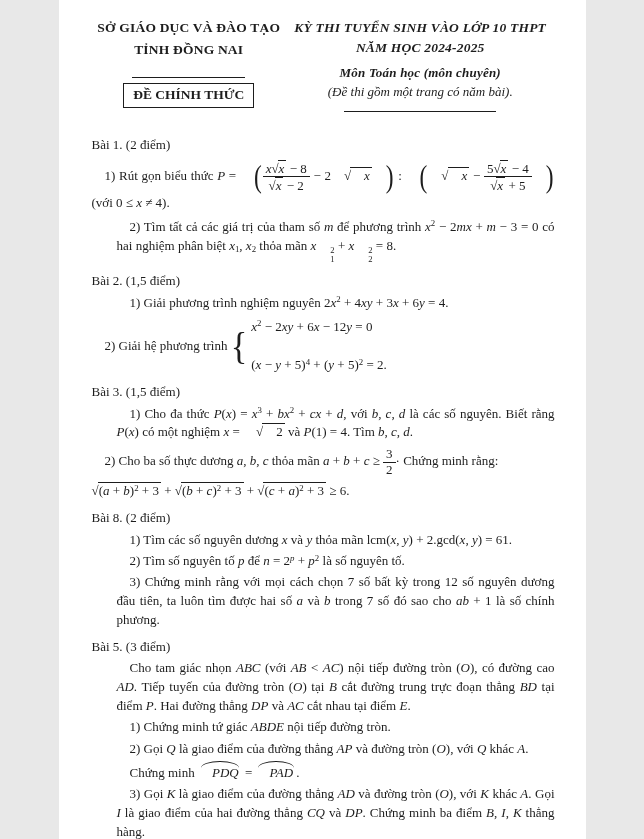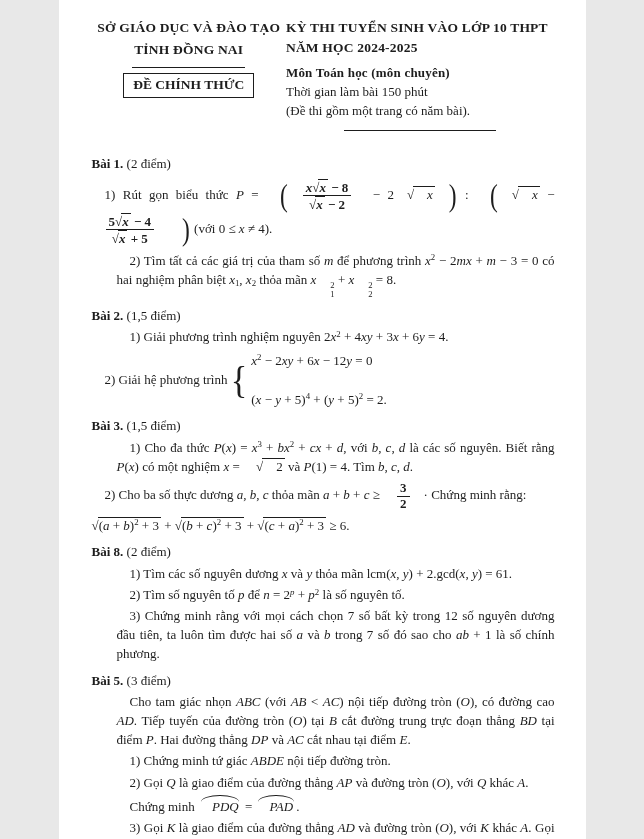--- a/index.html
+++ b/index.html
@@ -6,44 +6,44 @@
   .page{
     width:527px;height:839px;box-sizing:border-box;
     margin:0 auto;background:#ffffff;color:#1d1d1d;
     padding:18px 31px 16px 33px;overflow:hidden;
     font-family:"Liberation Serif","DejaVu Serif",serif;
     font-size:13px;line-height:1.45;
   }
   
   .header{display:flex;align-items:flex-start;}
   .h-left{width:42%;text-align:center;}
-  .h-right{width:58%;}
+  .h-right{width:58%;text-align:center;font-style:italic;}
   .h-bold{font-weight:bold;font-size:13.5px;letter-spacing:.2px;}
-  .h-underline{display:inline-block;border-bottom:1.3px solid #1d1d1d;padding:0 2px 8px;margin-top:2px;}
+  .h-underline{display:inline-block;border-bottom:1.3px solid #1d1d1d;padding:0 2px 18px;margin-top:2px;}
   .h-left .h-boxwrap{margin-top:5px;}
   .h-box{display:inline-block;border:1.4px solid #1d1d1d;padding:1px 9px 2px;font-weight:bold;font-size:13.5px;}
   .h-subject{margin-top:7px;font-size:13px;}
   .h-plain{font-size:13px;}
   .h-rule{width:152px;border-top:1.2px solid #1d1d1d;margin:9px auto 0;}
   
   .exam-body{margin-top:24px;}
   .para{margin:2.5px 0;text-align:justify;}
   .heading{margin-top:8px;text-align:left;}
   .indent{text-indent:13px;margin-left:25px;}
   .center{text-align:left;text-indent:0;margin:4px 0;}
   .formula-line{margin:5px 0;}
-  .bd{font-weight:bold;}
+  .bd{font-weight:normal;}
   .it,.mi{font-style:italic;}
   
   .sup{font-size:68%;position:relative;top:-.5em;line-height:0;}
   .sub{font-size:68%;position:relative;top:.28em;line-height:0;}
   .sup.mi,.sub.mi{font-style:italic;}
   .ss{display:inline-flex;flex-direction:column;font-size:66%;line-height:1.05;vertical-align:-0.45em;margin-left:1px;}
   .ss span{display:block;}
-  .frac{display:inline-block;vertical-align:middle;text-align:center;line-height:1.12;margin:0 14px;text-indent:0;font-weight:bold;}
+  .frac{display:inline-block;vertical-align:middle;text-align:center;line-height:1.12;margin:0 0;text-indent:0;}
   .frac .num{display:block;padding:0 3px;}
   .frac .den{display:block;border-top:1.1px solid currentColor;padding:0 3px;}
   .sqrt{white-space:nowrap;}
   .sqrt .rad{display:inline-block;}
   .sqrt .vinc{display:inline-block;border-top:1.2px solid currentColor;padding:0 2px 0 1px;margin-left:-1px;line-height:1.2;}
   .big{display:inline-block;font-size:180%;line-height:1;vertical-align:middle;transform:scaleY(1.35);transform-origin:center;font-weight:300;margin:0 1px;}
   .cases{display:inline-flex;align-items:center;vertical-align:middle;text-indent:0;}
   .cases .brace{font-size:265%;line-height:1;margin-right:4px;transform:scaleY(1.12);font-weight:300;}
   .cases .col{display:flex;flex-direction:column;gap:20px;text-align:left;}
   .hat{font-style:italic;display:inline-block;position:relative;padding:3px 3px 0 1px;}
@@ -61,21 +61,20 @@
         <span class="h-bold h-underline">TỈNH ĐỒNG NAI</span>
       </div>
       <div class="h-boxwrap">
         <span class="h-box">ĐỀ CHÍNH THỨC</span>
       </div>
     </div>
     <div class="h-right">
       <div class="h-bold">KỲ THI TUYỂN SINH VÀO LỚP 10 THPT</div>
       <div class="h-bold">NĂM HỌC 2024-2025</div>
       <div class="h-bold h-subject">Môn Toán học (môn chuyên)</div>
-      <div class="h-plain">Thời gian làm bài 150 phút</div>
       <div class="h-plain">(Đề thi gồm một trang có năm bài).</div>
       <div class="h-rule"></div>
     </div>
   </div>
   <div class="exam-body">
       <div class="para heading"><span class="bd">Bài 1.</span> (2 điểm)</div>
       <div class="para indent formula-line">1) Rút gọn biểu thức <span class="mi">P</span> = <span class="big">(</span><span class="frac"><span class="num"><span class="mi">x</span><span class="sqrt"><span class="rad">√</span><span class="vinc"><span class="mi">x</span></span></span> − 8</span><span class="den"><span class="sqrt"><span class="rad">√</span><span class="vinc"><span class="mi">x</span></span></span> − 2</span></span> − 2<span class="sqrt"><span class="rad">√</span><span class="vinc"><span class="mi">x</span></span></span><span class="big">)</span> : <span class="big">(</span><span class="sqrt"><span class="rad">√</span><span class="vinc"><span class="mi">x</span></span></span> − <span class="frac"><span class="num">5<span class="sqrt"><span class="rad">√</span><span class="vinc"><span class="mi">x</span></span></span> − 4</span><span class="den"><span class="sqrt"><span class="rad">√</span><span class="vinc"><span class="mi">x</span></span></span> + 5</span></span><span class="big">)</span> (với 0 ≤ <span class="mi">x</span> ≠ 4).</div>
       <div class="para indent">2) Tìm tất cả các giá trị của tham số <span class="mi">m</span> để phương trình <span class="mi">x</span><span class="sup">2</span> − 2<span class="mi">mx</span> + <span class="mi">m</span> − 3 = 0 có hai nghiệm phân biệt <span class="mi">x</span><span class="sub">1</span>, <span class="mi">x</span><span class="sub">2</span> thỏa mãn <span class="mi">x</span><span class="ss">
           <span>2</span>
           <span>1</span>

